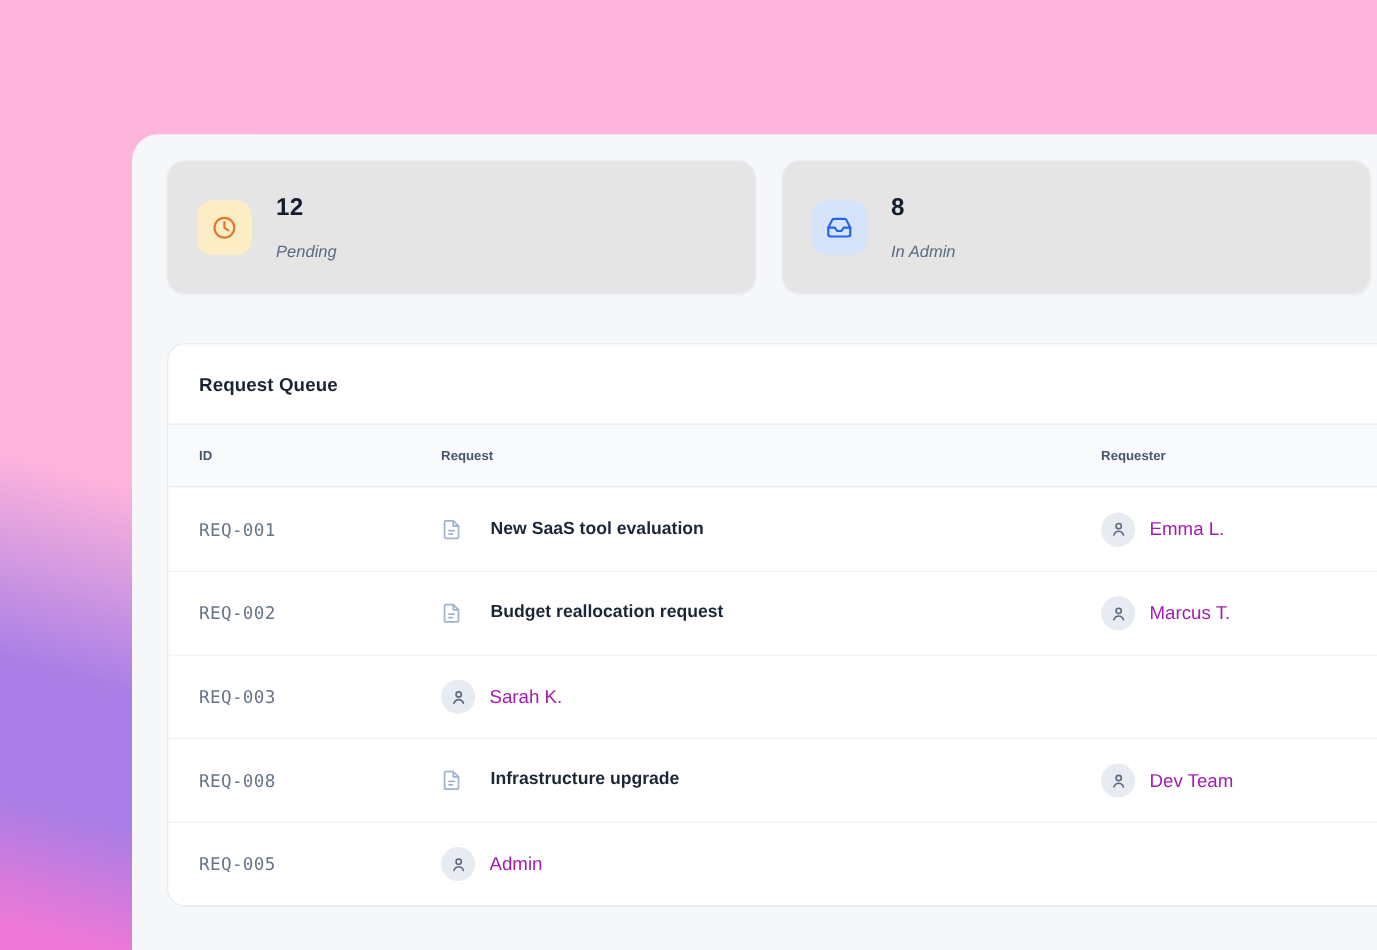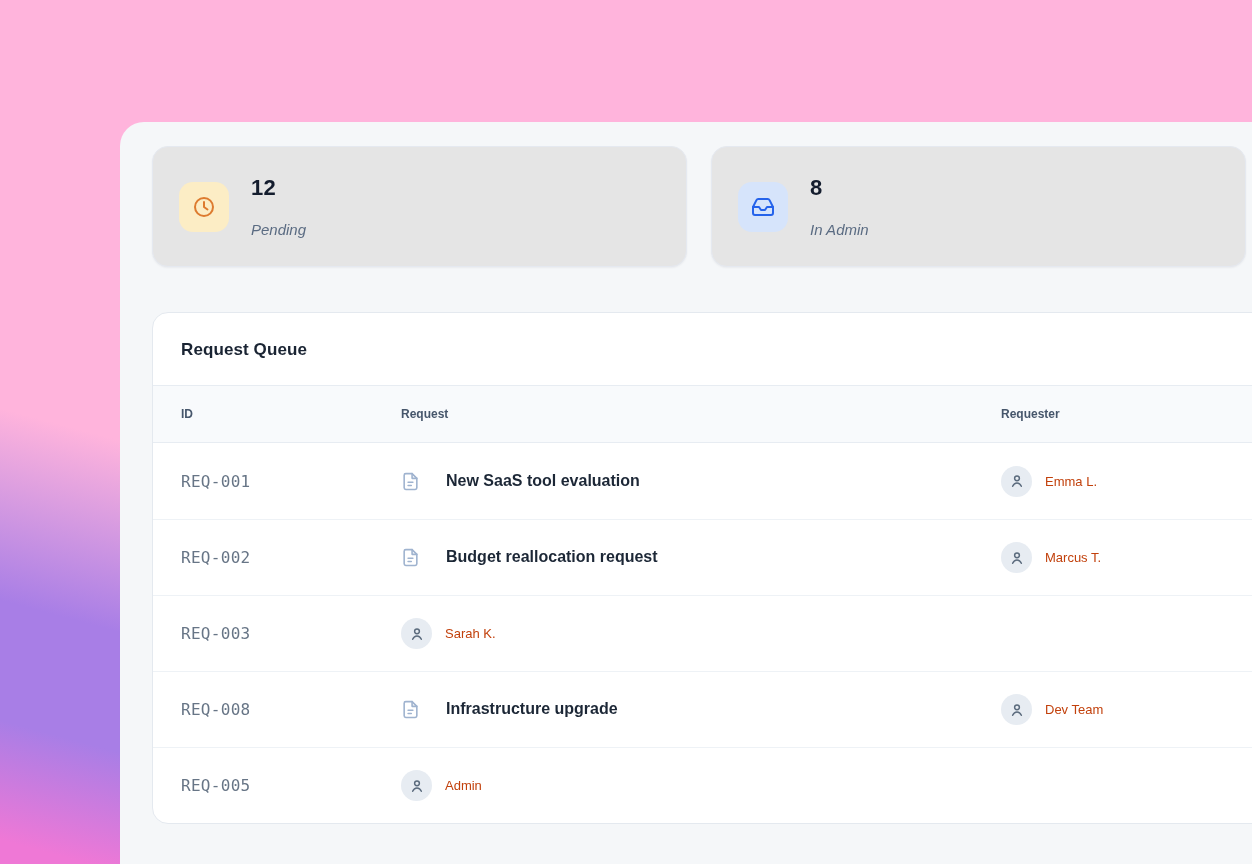--- a/index.html
+++ b/index.html
@@ -91,21 +91,21 @@
     font-size: 16px; font-weight: 700; color: #1c2736;
   }
   .doc-ic { color: #9fb3cf; display: inline-flex; flex: none; }
   .cell-who { display: flex; align-items: center; gap: 13px; }
   .avatar {
     width: 31px; height: 31px; border-radius: 50%;
     background: #e7ecf2; color: #5b6b7d;
     display: inline-flex; align-items: center; justify-content: center;
     flex: none;
   }
-  .who-name { font-size: 13px; color: #c2410c; }
+  .who-name { font-size: 17px; color: #a21caf; }
   svg { display: block; }
 </style>
 </head>
 <body>
 
 <div class="panel">
 
   <div class="stats-row">
 
     <div class="stat-card">

